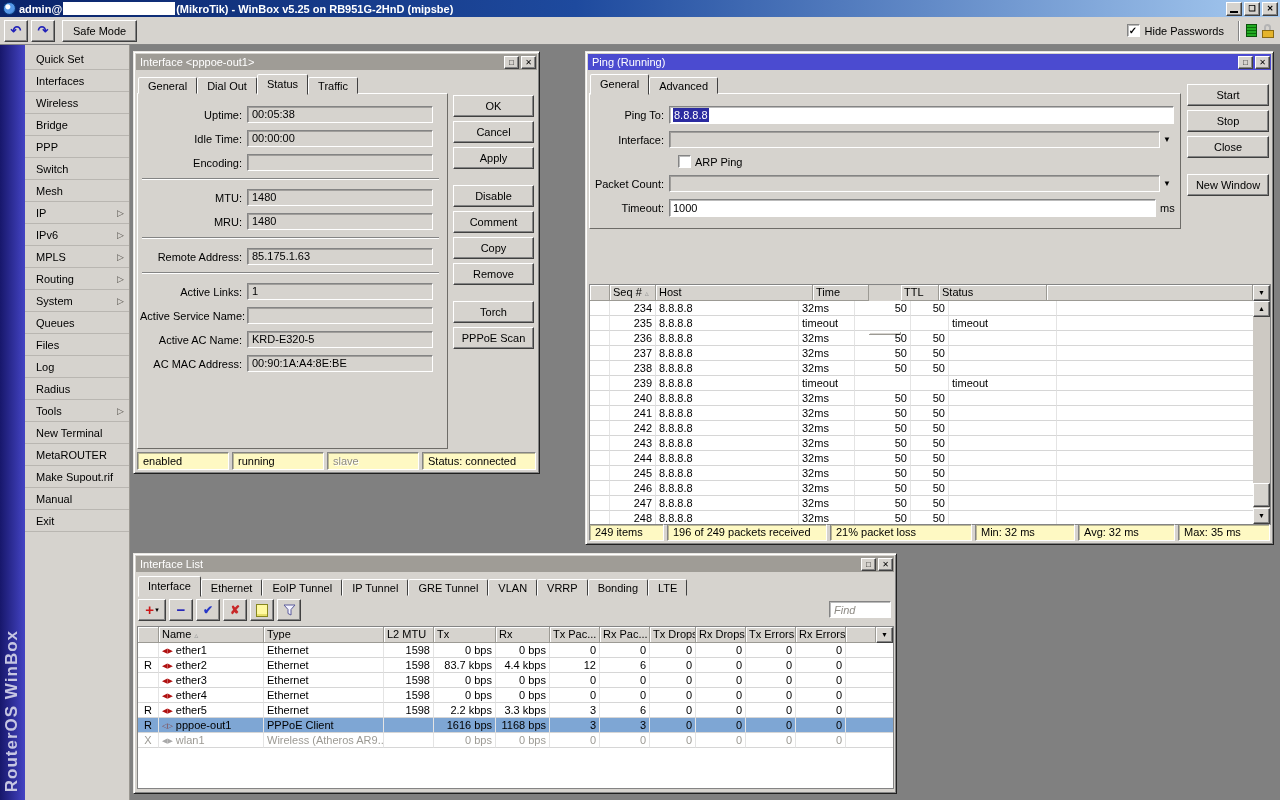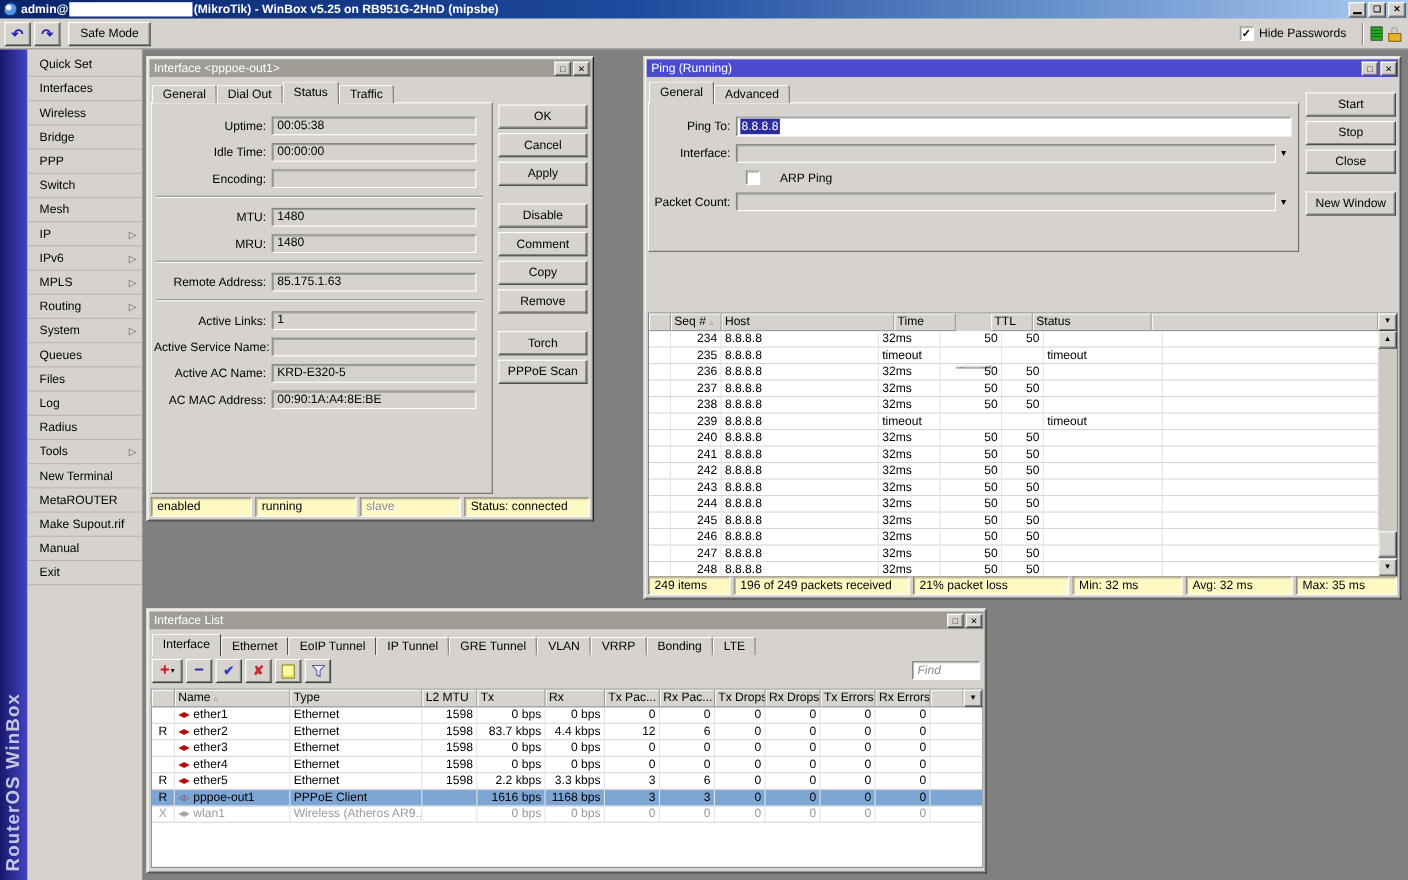--- a/index.html
+++ b/index.html
@@ -80,21 +80,21 @@
 
   .statusrow { position:absolute; left:1px; right:1px; bottom:1px; display:flex; gap:3px; }
   .scell { height:18px; padding:2px 5px; background:#fef9c3; white-space:nowrap; overflow:hidden; }
   .scell.muted { color:#8e8b85; text-shadow:1px 1px 0 #fff; }
 
   .tinput { height:18px; background:#ffffff; padding:1px 3px; flex:1; font-family:"Liberation Sans",sans-serif; font-size:11px; }
   .selection { display:inline-block; background:#2b2ba0; color:#fff; padding:0 1px; line-height:14px; margin-top:0px; }
   .combo { flex:1; display:flex; align-items:center; }
   .drop { width:14px; text-align:center; font-size:8px; color:#000; flex:none; }
   .unit { width:18px; padding-left:4px; flex:none; }
-  .arp { margin-left:84px; display:flex; align-items:center; gap:18px; }
+  .arp { margin-left:84px; display:flex; align-items:center; gap:4px; }
 
   
   .tablebox { position:absolute; background:#ffffff; border:1px solid #848484; }
   .thead { display:flex; height:16px; background:#d6d3ce; width:calc(100% - 17px); }
   .th { padding:1px 3px; border-right:1px solid #9c9a94; border-bottom:1px solid #9c9a94;
     box-shadow: inset 1px 1px 0 #ffffff; white-space:nowrap; overflow:hidden; flex:none; background:#d6d3ce; }
   .th.fill { flex:1; }
   .sort { font-size:8px; color:#9a9a9a; margin-left:3px; }
   .th-btn { position:absolute; top:0; right:0; width:17px; height:16px; text-align:center; font-size:7px; line-height:14px; z-index:2; }
   .tbody { width:100%; }
@@ -367,20 +367,25 @@
         <div class="frow arp">
           <span class="cb sunken"></span>
           <span>ARP Ping</span>
         </div>
         <div class="frow">
           <label class="flabel w72">Packet Count:</label>
           <div class="combo">
             <div class="fbox sunken" style="flex:1"></div>
             <span class="drop">▼</span>
           </div>
+        </div>
+        <div class="frow">
+          <label class="flabel w72">Timeout:</label>
+          <input class="tinput sunken" value="1000" style="">
+          <span class="unit">ms</span>
         </div>
       </div>
       <div class="btncol" id="ping-buttons">
           <button class="btn raised">Start</button>
           <button class="btn raised">Stop</button>
           <button class="btn raised">Close</button>
           <div class="btn-gap"></div>
           <button class="btn raised">New Window</button>
         </div>
       <div class="tablebox" id="ping-table">

